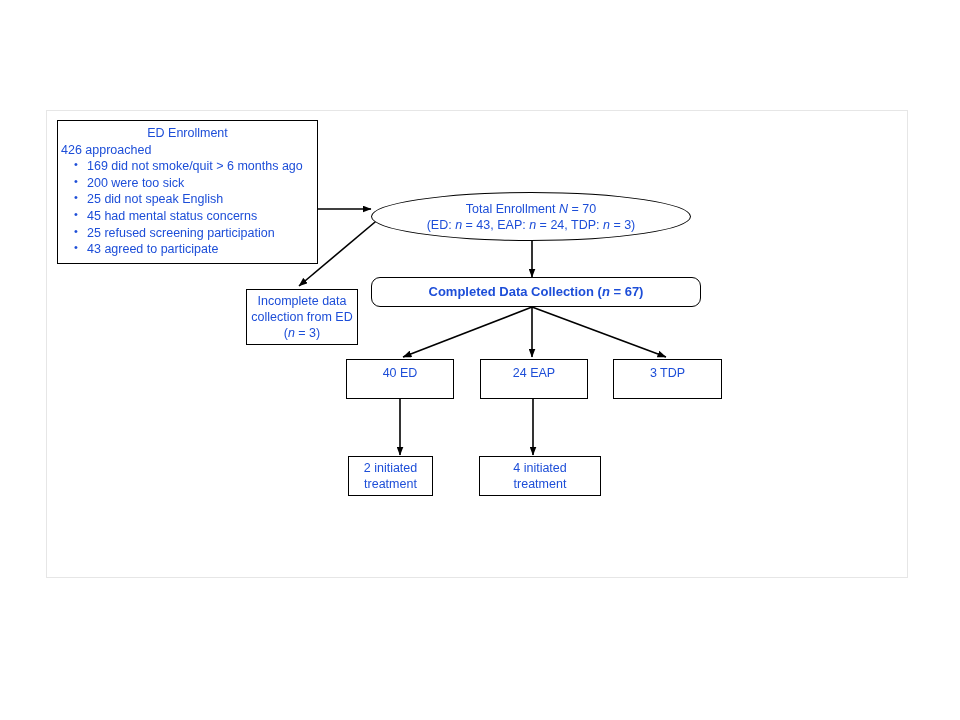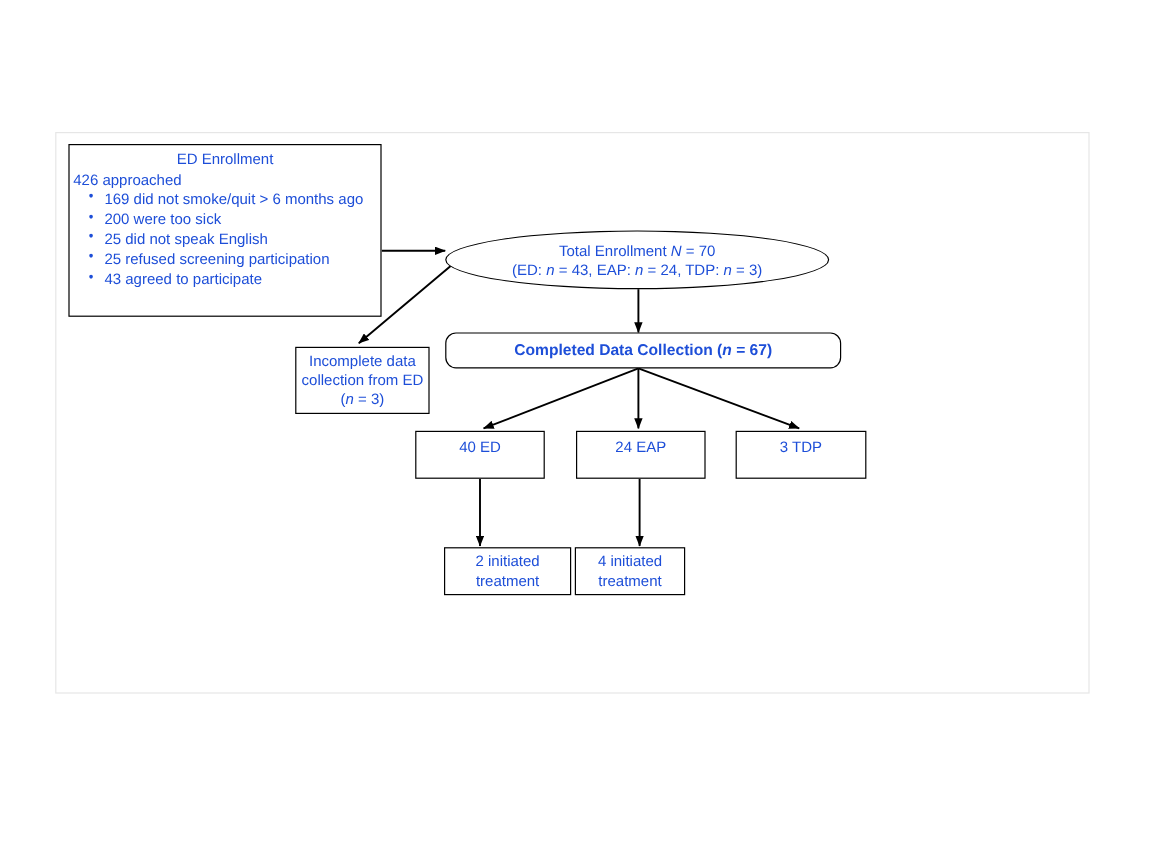--- a/index.html
+++ b/index.html
@@ -115,22 +115,22 @@
     left: 246px;
     top: 289px;
     width: 112px;
     height: 56px;
   }
   
   #box-ed   { left: 346px; top: 359px; width: 108px; height: 40px; }
   #box-eap  { left: 480px; top: 359px; width: 108px; height: 40px; }
   #box-tdp  { left: 613px; top: 359px; width: 109px; height: 40px; }
   
-  #box-ed-treat  { left: 348px; top: 456px; width: 106px; height: 40px; margin-left: 22px; }
-  #box-eap-treat { left: 479px; top: 456px; width: 92px; height: 40px; }
+  #box-ed-treat  { left: 348px; top: 456px; width: 85px; height: 40px; }
+  #box-eap-treat { left: 479px; top: 456px; width: 122px; height: 40px; }
 
   #connectors {
     position: absolute;
     left: 0;
     top: 0;
     width: 960px;
     height: 720px;
     pointer-events: none;
   }
   i, .it { font-style: italic; }
@@ -166,20 +166,21 @@
     <line x1="533" y1="399" x2="533" y2="455" stroke="#000000" stroke-width="1.6" marker-end="url(#arrowhead)"></line>
   </svg>
 
   <div class="node" id="ed-enrollment">
     <div id="ed-enroll-title">ED Enrollment</div>
     <div id="ed-enroll-lead">426 approached</div>
     <ul class="bullets">
       <li>169 did not smoke/quit &gt; 6 months ago</li>
       <li>200 were too sick</li>
       <li>25 did not speak English</li>
+      <li>45 had mental status concerns</li>
       <li>25 refused screening participation</li>
       <li>43 agreed to participate</li>
     </ul>
   </div>
 
   <div class="node oval" id="total-enrollment">
     <div class="center-text">
       <div>
         <div><span>Total Enrollment </span><i>N</i><span> = 70</span></div>
         <div>(ED:&nbsp;<i>n</i>&nbsp;= 43, EAP:&nbsp;<i>n</i>&nbsp;= 24, TDP:&nbsp;<i>n</i>&nbsp;= 3)</div>

